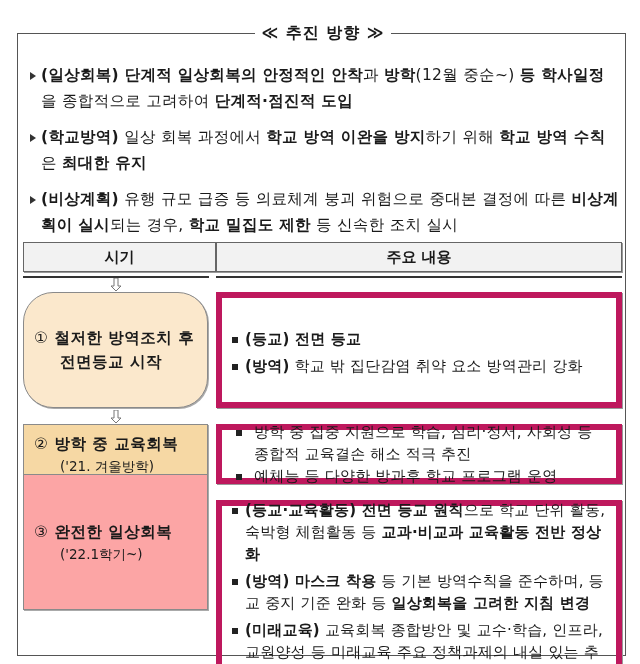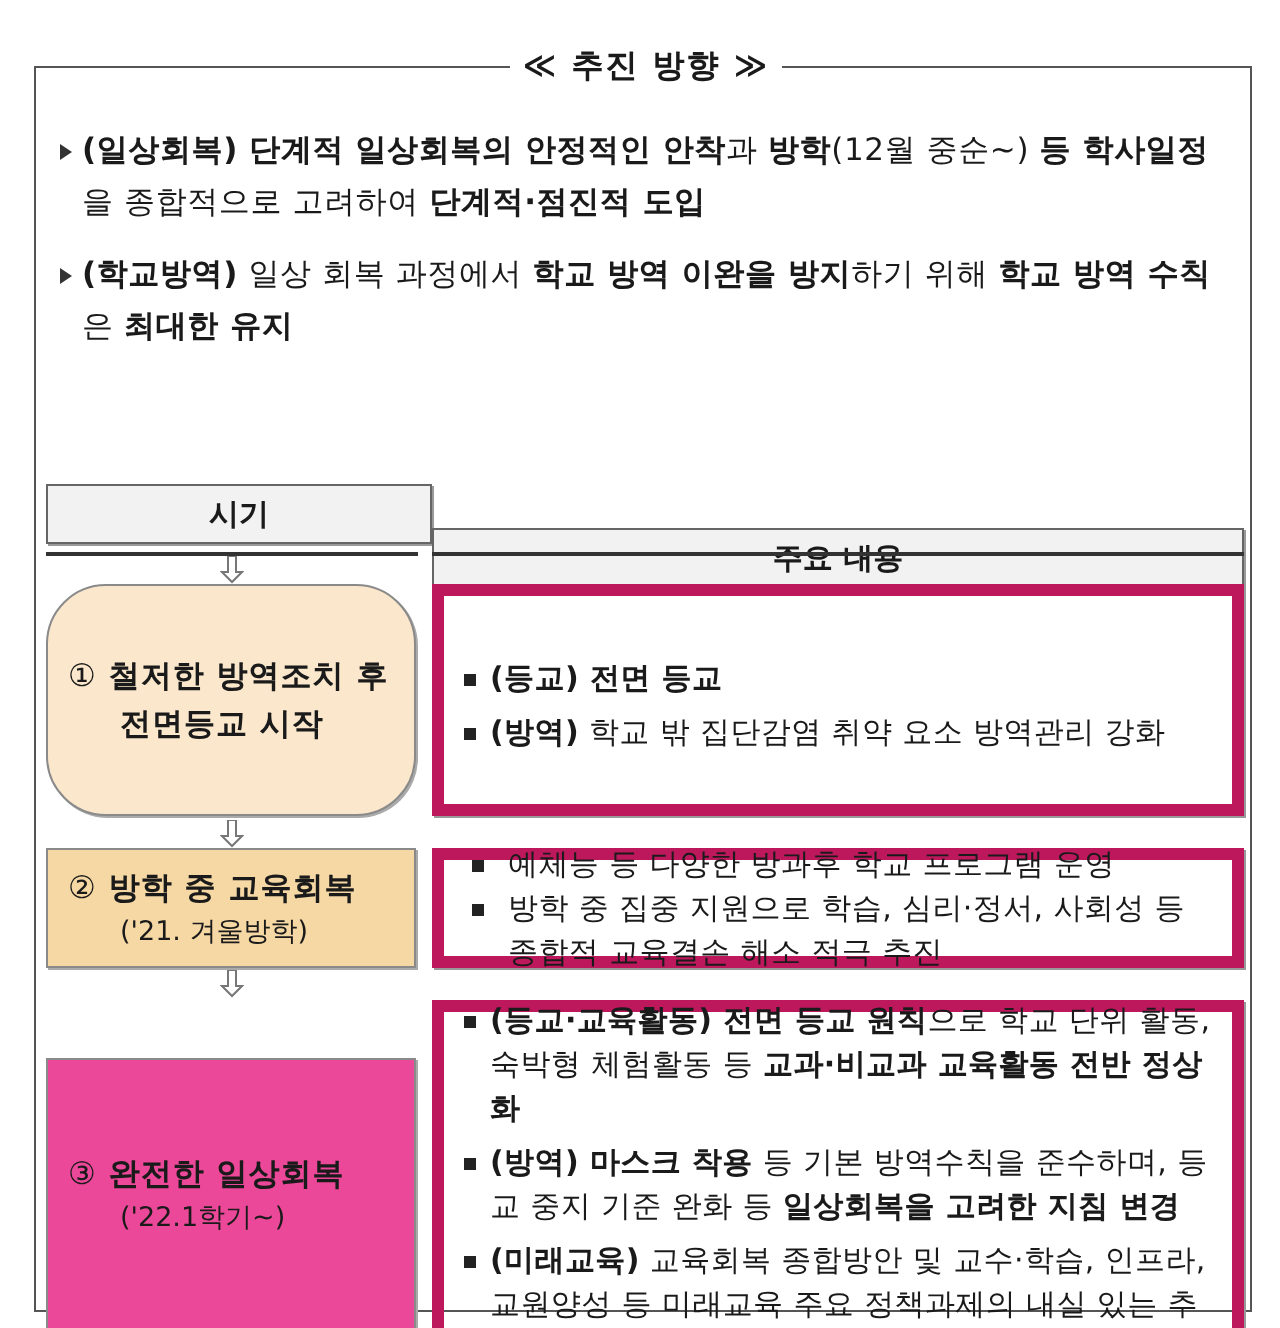--- a/index.html
+++ b/index.html
@@ -47,24 +47,28 @@
 
 <div class="bullets">
   <div class="bullet">
     <span class="tri"></span>
     <b>(일상회복)</b><span class="segs"><b> 단계적 일상회복의 안정적인 안착</b><span>과 </span><b>방학</b><span>(12월 중순~) </span><b>등 학사일정</b><span>을 종합적으로 고려하여 </span><b>단계적·점진적 도입</b></span>
   </div>
   <div class="bullet">
     <span class="tri"></span>
     <b>(학교방역)</b><span class="segs"><span> 일상 회복 과정에서 </span><b>학교 방역 이완을 방지</b><span>하기 위해 </span><b>학교 방역 수칙</b><span>은 </span><b>최대한 유지</b></span>
   </div>
+  <div class="bullet">
+    <span class="tri"></span>
+    <b>(비상계획)</b><span class="segs"><span> 유행 규모 급증 등 의료체계 붕괴 위험으로 중대본 결정에 따른 </span><b>비상계획이 실시</b><span>되는 경우, </span><b>학교 밀집도 제한</b><span> 등 신속한 조치 실시</span></span>
+  </div>
 </div>
 
 <div class="hdr" style="left:23px;width:193px;">시기</div>
-<div class="hdr" style="left:216px;width:406px;margin-top:22px;">주요 내용</div>
+<div class="hdr" style="left:216px;width:406px;">주요 내용</div>
 <div class="hdr-rule" style="left:23px;width:186px;"></div>
 <div class="hdr-rule" style="left:216px;width:406px;"></div>
 
 <div class="arrow" style="left:110px;top:278px;">
   <svg width="12" height="14" viewBox="0 0 12 14">
       <path d="M4 0 V8 H1 L6 13 L11 8 H8 V0 Z" fill="#fff" stroke="#777" stroke-width="1"></path>
     </svg>
 </div>
 <div class="arrow" style="left:110px;top:410px;">
   <svg width="12" height="14" viewBox="0 0 12 14">
@@ -88,25 +92,25 @@
     <div class="citem"><span class="sq"></span><b>(방역)</b><span> 학교 밖 집단감염 취약 요소 방역관리 강화</span></div>
   </div>
 
 <div class="stage" style="top: 424px; height: 60px; background: rgb(246, 216, 164);">
   <div class="title">
     <span class="num">②</span><span>방학 중 교육회복</span>
   </div>
   <div class="period">('21. 겨울방학)</div>
 </div>
 <div class="content plain" style="top:424px;height:60px;padding-top:2px;padding-bottom:2px;">
+    <div class="citem"><span class="sq"></span><span>방학 중 집중 지원으로 학습, 심리·정서, 사회성 등 종합적 교육결손 해소 적극 추진</span></div>
     <div class="citem"><span class="sq"></span><span>예체능 등 다양한 방과후 학교 프로그램 운영</span></div>
-    <div class="citem"><span class="sq"></span><span>방학 중 집중 지원으로 학습, 심리·정서, 사회성 등 종합적 교육결손 해소 적극 추진</span></div>
   </div>
 
-<div class="stage" style="top: 529px; height: 136px; background: #ec4899;">
+<div class="stage" style="top: 474px; height: 136px; background: #fca5a5;">
   <div class="title">
     <span class="num">③</span><span>완전한 일상회복</span>
   </div>
   <div class="period">('22.1학기~)</div>
 </div>
 <div class="content" style="top:500px;height:176px;padding-top:12px;align-items:flex-end;">
     <div class="citem"><span class="sq"></span><b>(등교·교육활동)</b><b> 전면 등교 원칙</b><span>으로 학교 단위 활동, 숙박형 체험활동 등 </span><b>교과·비교과 교육활동 전반 정상화</b></div>
     <div class="citem"><span class="sq"></span><b>(방역)</b><b> 마스크 착용</b><span> 등 기본 방역수칙을 준수하며, 등교 중지 기준 완화 등 </span><b>일상회복을 고려한 지침 변경</b></div>
     <div class="citem"><span class="sq"></span><b>(미래교육)</b><span> 교육회복 종합방안 및 교수·학습, 인프라, 교원양성 등 미래교육 주요 정책과제의 내실 있는 추진</span></div>
   </div>

